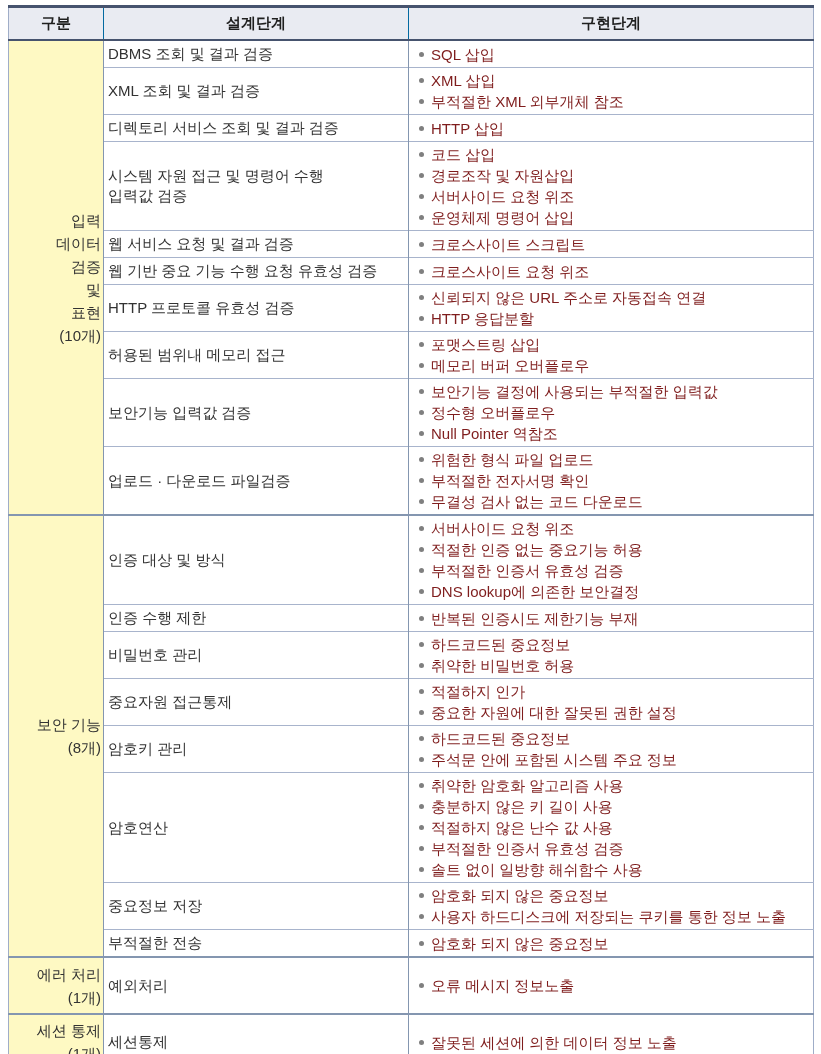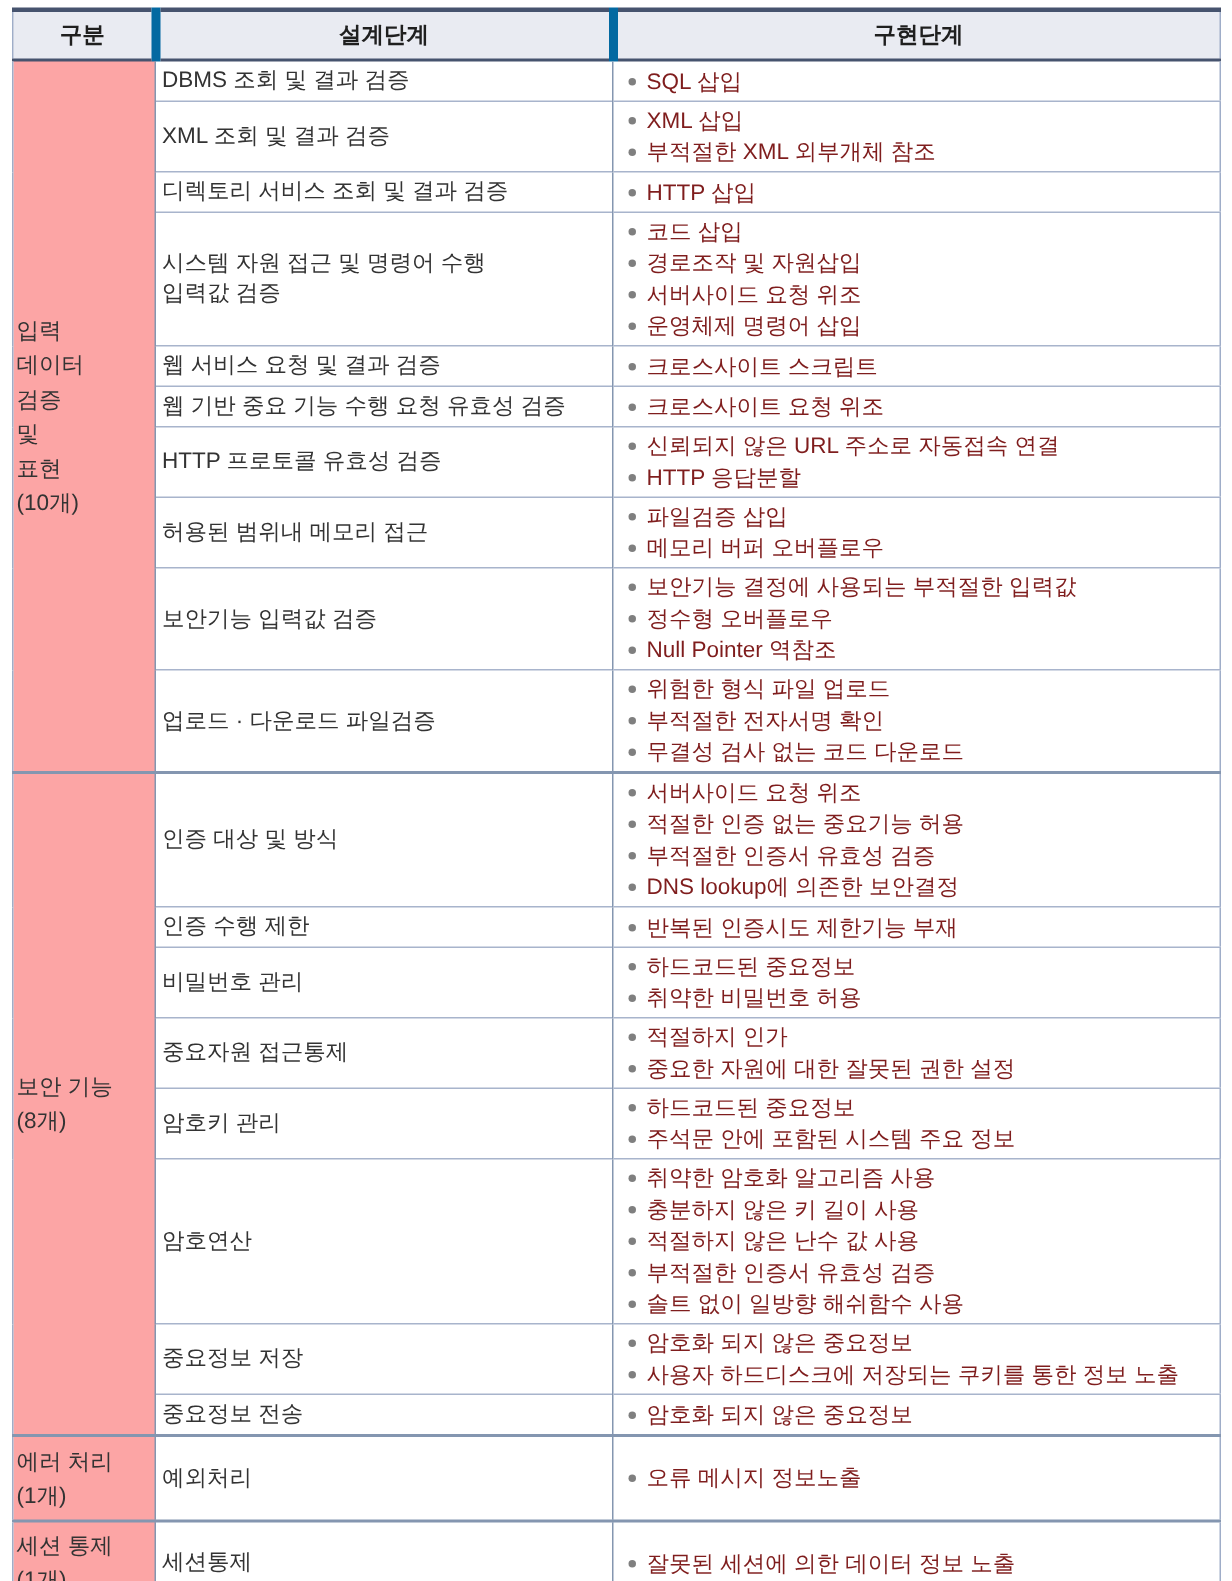--- a/index.html
+++ b/index.html
@@ -32,37 +32,37 @@
 
   th {
     background: #e9ebf2;
     font-size: 15px;
     font-weight: bold;
     color: #1f1f1f;
     height: 31px;
     text-align: center;
     vertical-align: middle;
     border-bottom: 2px solid #46536e;
-    border-left: 6px solid #0369a1;
+    border-left: 1px solid #0369a1;
     padding: 0;
   }
   th:first-child { border-left: none; }
 
   tbody { border-top: 2px solid #8496b0; }
 
   td {
     border-left: 1px solid #8496b0;
     border-top: 1px solid #a8b4cc;
     font-size: 15px;
     vertical-align: middle;
     box-sizing: border-box;
   }
   td.cat {
-    background: #fca5a5;
-    text-align: left;
+    background: #fef9c3;
+    text-align: right;
     white-space: pre-line;
     line-height: 23px;
     border-left: none;
     padding: 2px 2px;
     color: #333333;
   }
   td.design {
     text-align: left;
     white-space: pre-line;
     line-height: 20px;
@@ -194,21 +194,21 @@
               <span class="dot"></span>
               <span class="impl-text">HTTP 응답분할</span>
             </div>
           </td>
         </tr>
         <tr>
           <td class="design">허용된 범위내 메모리 접근</td>
           <td class="impl">
             <div class="impl-line">
               <span class="dot"></span>
-              <span class="impl-text">파일검증 삽입</span>
+              <span class="impl-text">포맷스트링 삽입</span>
             </div>
             <div class="impl-line">
               <span class="dot"></span>
               <span class="impl-text">메모리 버퍼 오버플로우</span>
             </div>
           </td>
         </tr>
         <tr>
           <td class="design">보안기능 입력값 검증</td>
           <td class="impl">
@@ -348,21 +348,21 @@
               <span class="dot"></span>
               <span class="impl-text">암호화 되지 않은 중요정보</span>
             </div>
             <div class="impl-line">
               <span class="dot"></span>
               <span class="impl-text">사용자 하드디스크에 저장되는 쿠키를 통한 정보 노출</span>
             </div>
           </td>
         </tr>
         <tr>
-          <td class="design">중요정보 전송</td>
+          <td class="design">부적절한 전송</td>
           <td class="impl">
             <div class="impl-line">
               <span class="dot"></span>
               <span class="impl-text">암호화 되지 않은 중요정보</span>
             </div>
           </td>
         </tr>
       </tbody>
       <tbody>
         <tr class="tall">

